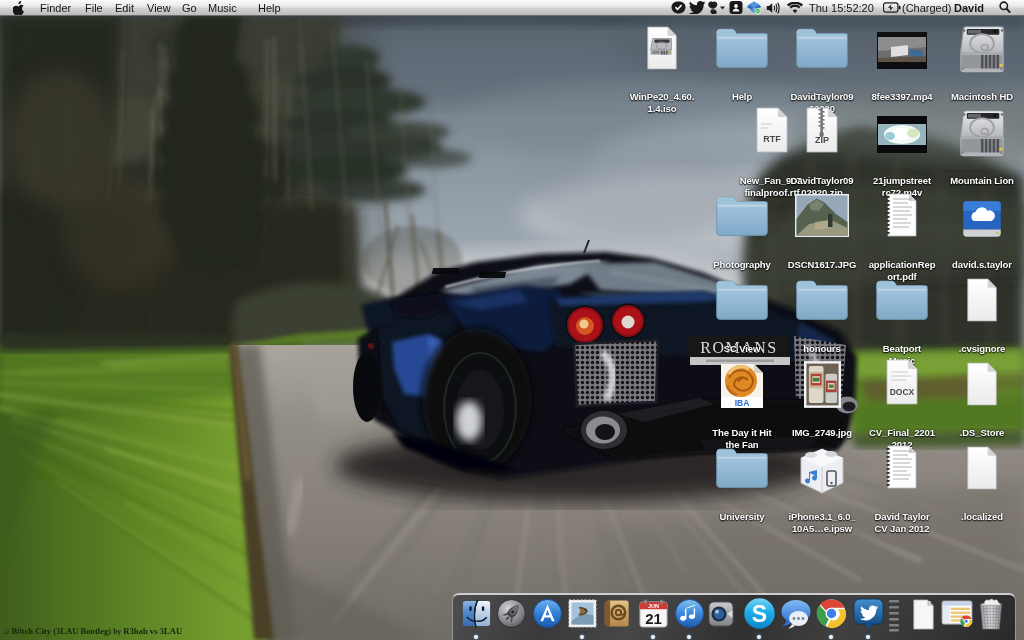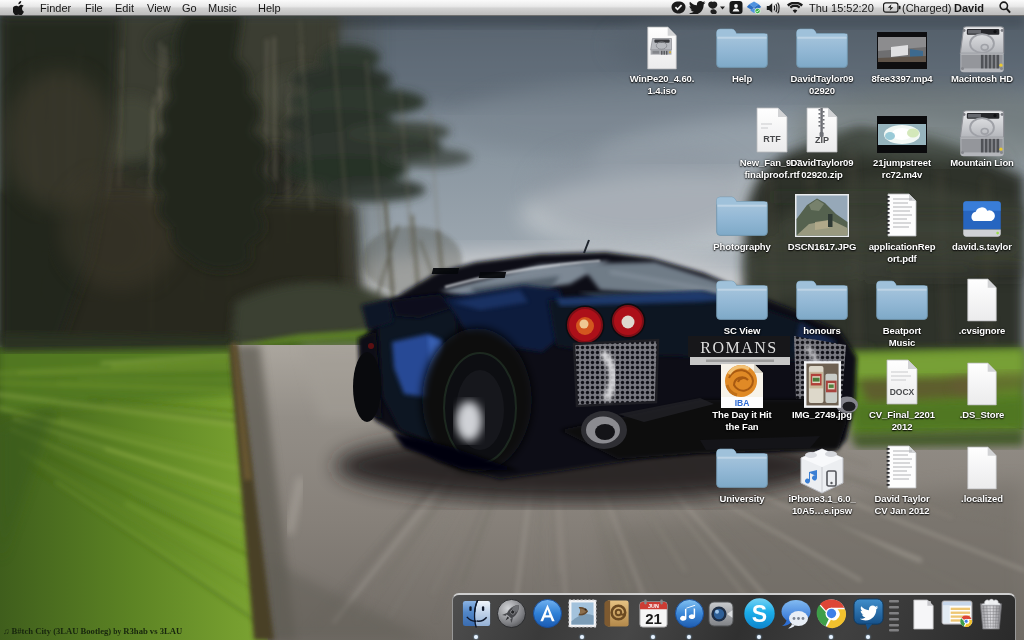--- a/index.html
+++ b/index.html
@@ -4,21 +4,21 @@
 *{margin:0;padding:0;box-sizing:border-box}
 html,body{width:1024px;height:640px;overflow:hidden;background:#888}
 body{position:relative;font-family:"Liberation Sans",sans-serif}
 #menubar{position:absolute;left:0;top:0;width:1024px;height:16px;z-index:30;
  background:linear-gradient(#fbfbfb,#e9e9e9 42%,#d2d2d2 55%,#bcbcbc);
  border-bottom:1px solid #6e6e6e}
 .mitem{position:absolute;top:0;height:15px;display:flex;align-items:center}
 .mtx{font-size:11px;color:#161616;letter-spacing:0;white-space:nowrap}
 .cell{position:absolute;width:80px;z-index:10;text-align:center}
 .ic{height:48px;display:flex;align-items:flex-end;justify-content:center}
-.lb{margin-top:0;font-size:9.5px;font-weight:bold;letter-spacing:-.1px;line-height:11.5px;color:#fff;
+.lb{margin-top:18px;font-size:9.5px;font-weight:bold;letter-spacing:-.1px;line-height:11.5px;color:#fff;
  text-shadow:0 1px 1.5px rgba(0,0,0,.95),0 0 2px rgba(0,0,0,.8)}
 #dock{position:absolute;left:452px;top:593px;width:564px;height:47px;z-index:30;
  background:linear-gradient(115deg,#4e4e4e 0%,#3a3a3a 18%,#474747 33%,#303030 52%,#404040 70%,#2a2a2a 100%);
  border-top:2px solid #cecece;border-left:1px solid #989898;border-right:1px solid #989898;
  border-radius:7px 7px 0 0}
 .ditem{position:absolute;top:3px;width:34px;height:40px;text-align:center}
 .dot{position:absolute;left:50%;margin-left:-2px;bottom:-1px;width:4px;height:4px;border-radius:50%;
  background:#eaf4ff;box-shadow:0 0 2px #9fd4ff}
 #song{position:absolute;left:3px;top:626px;z-index:20;font-family:"Liberation Serif",serif;
  font-size:8.6px;font-weight:bold;color:#17250e;letter-spacing:0}

